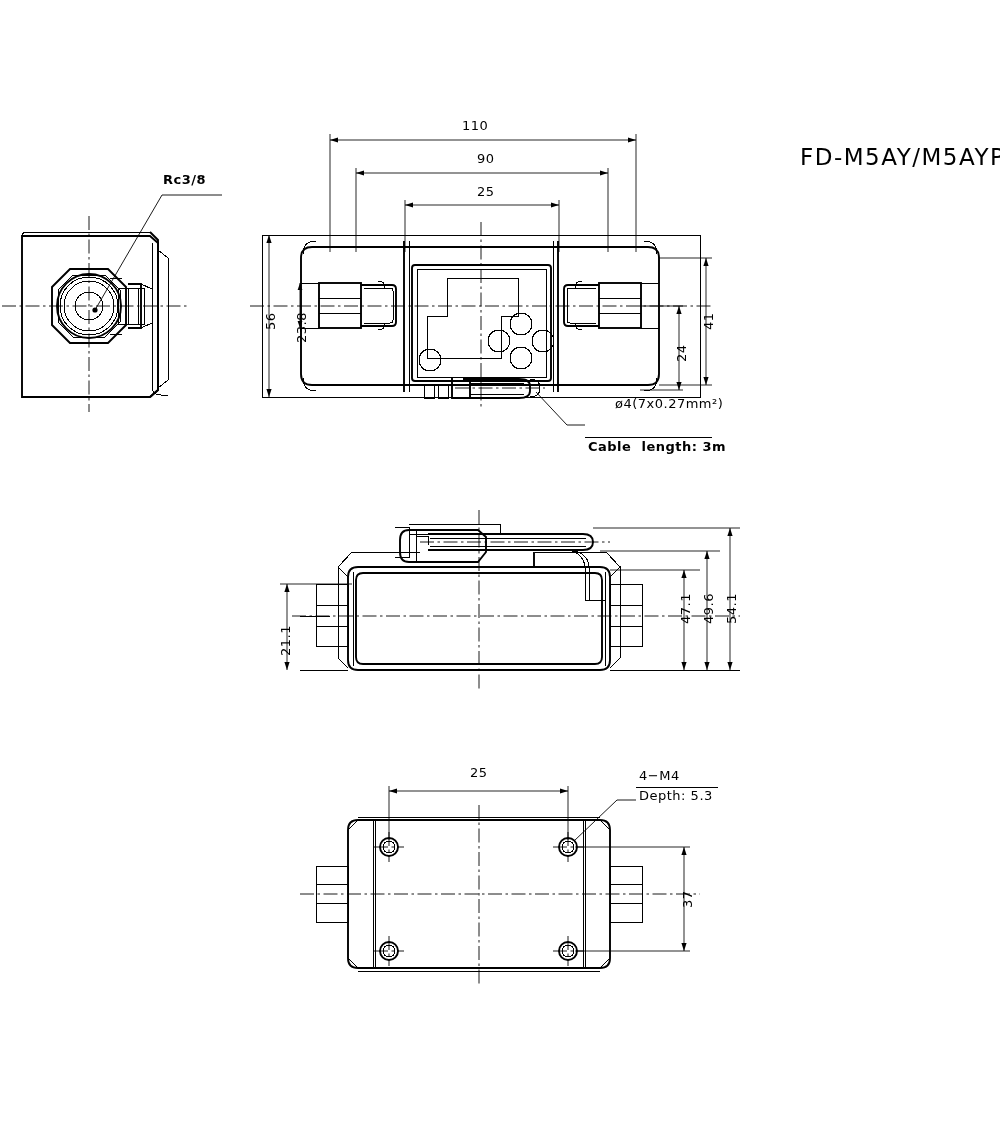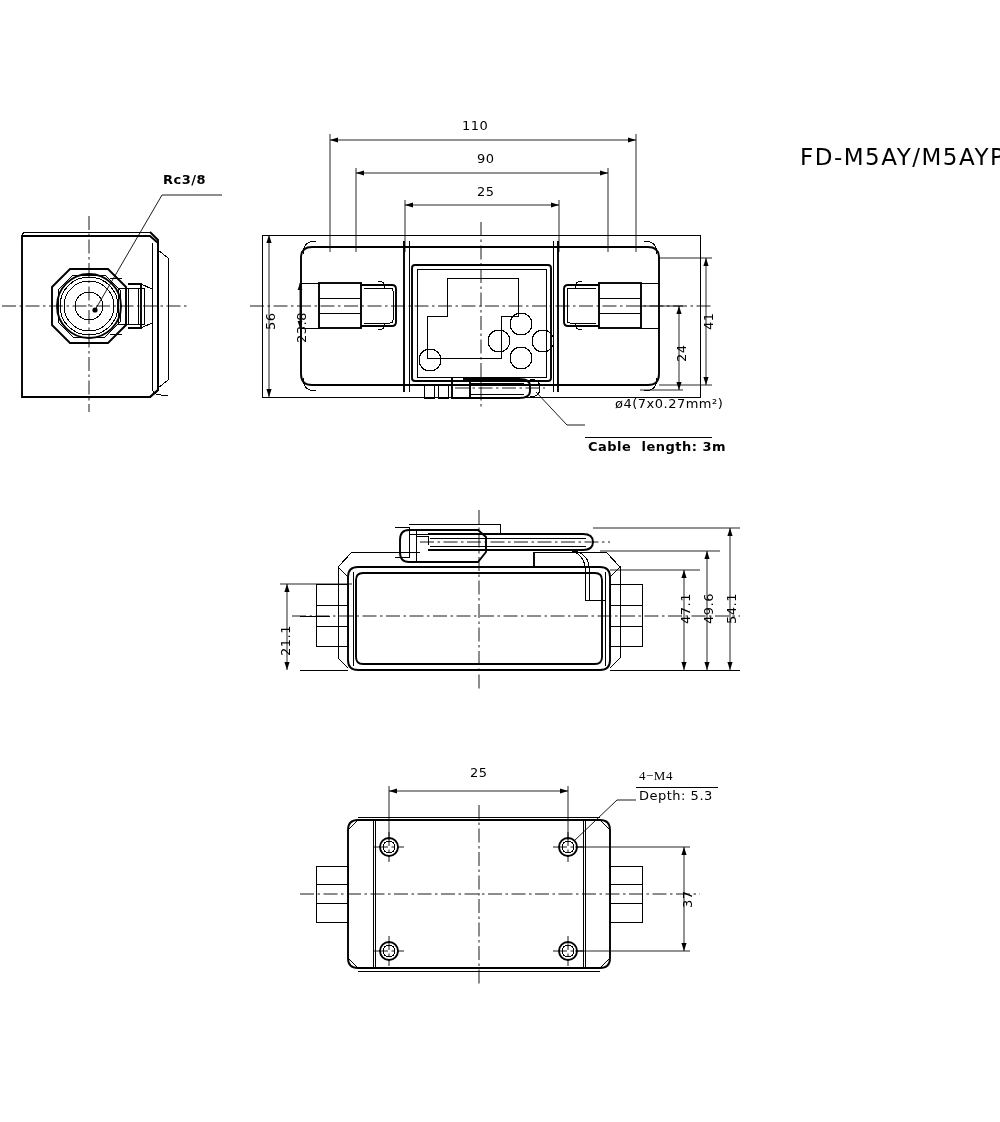--- a/index.html
+++ b/index.html
@@ -304,16 +304,16 @@
   <div class="lbl" style="left:588px;top:397px;margin-left:27px;">ø4(7x0.27mm²)</div>
   <div class="lbl" style="left:588px;top:440px;font-weight:bold;">Cable  length: 3m</div>
 
   <div class="lbl rot" style="left:279px;top:656px;">21.1</div>
   <div class="lbl rot" style="left:679px;top:624px;">47.1</div>
   <div class="lbl rot" style="left:702px;top:624px;">49.6</div>
   <div class="lbl rot" style="left:725px;top:624px;">54.1</div>
 
   <div class="lbl" style="left:470px;top:766px;">25</div>
   <div class="lbl rot" style="left:681px;top:908px;">37</div>
-  <div class="lbl" style="left:639px;top:769px;font-family:Liberation Serif, serif;">4−M4</div>
+  <div class="lbl" style="left:639px;top:769px;">4−M4</div>
   <div class="lbl" style="left:639px;top:789px;">Depth: 5.3</div>
 
 </div>
 
 </body></html>

